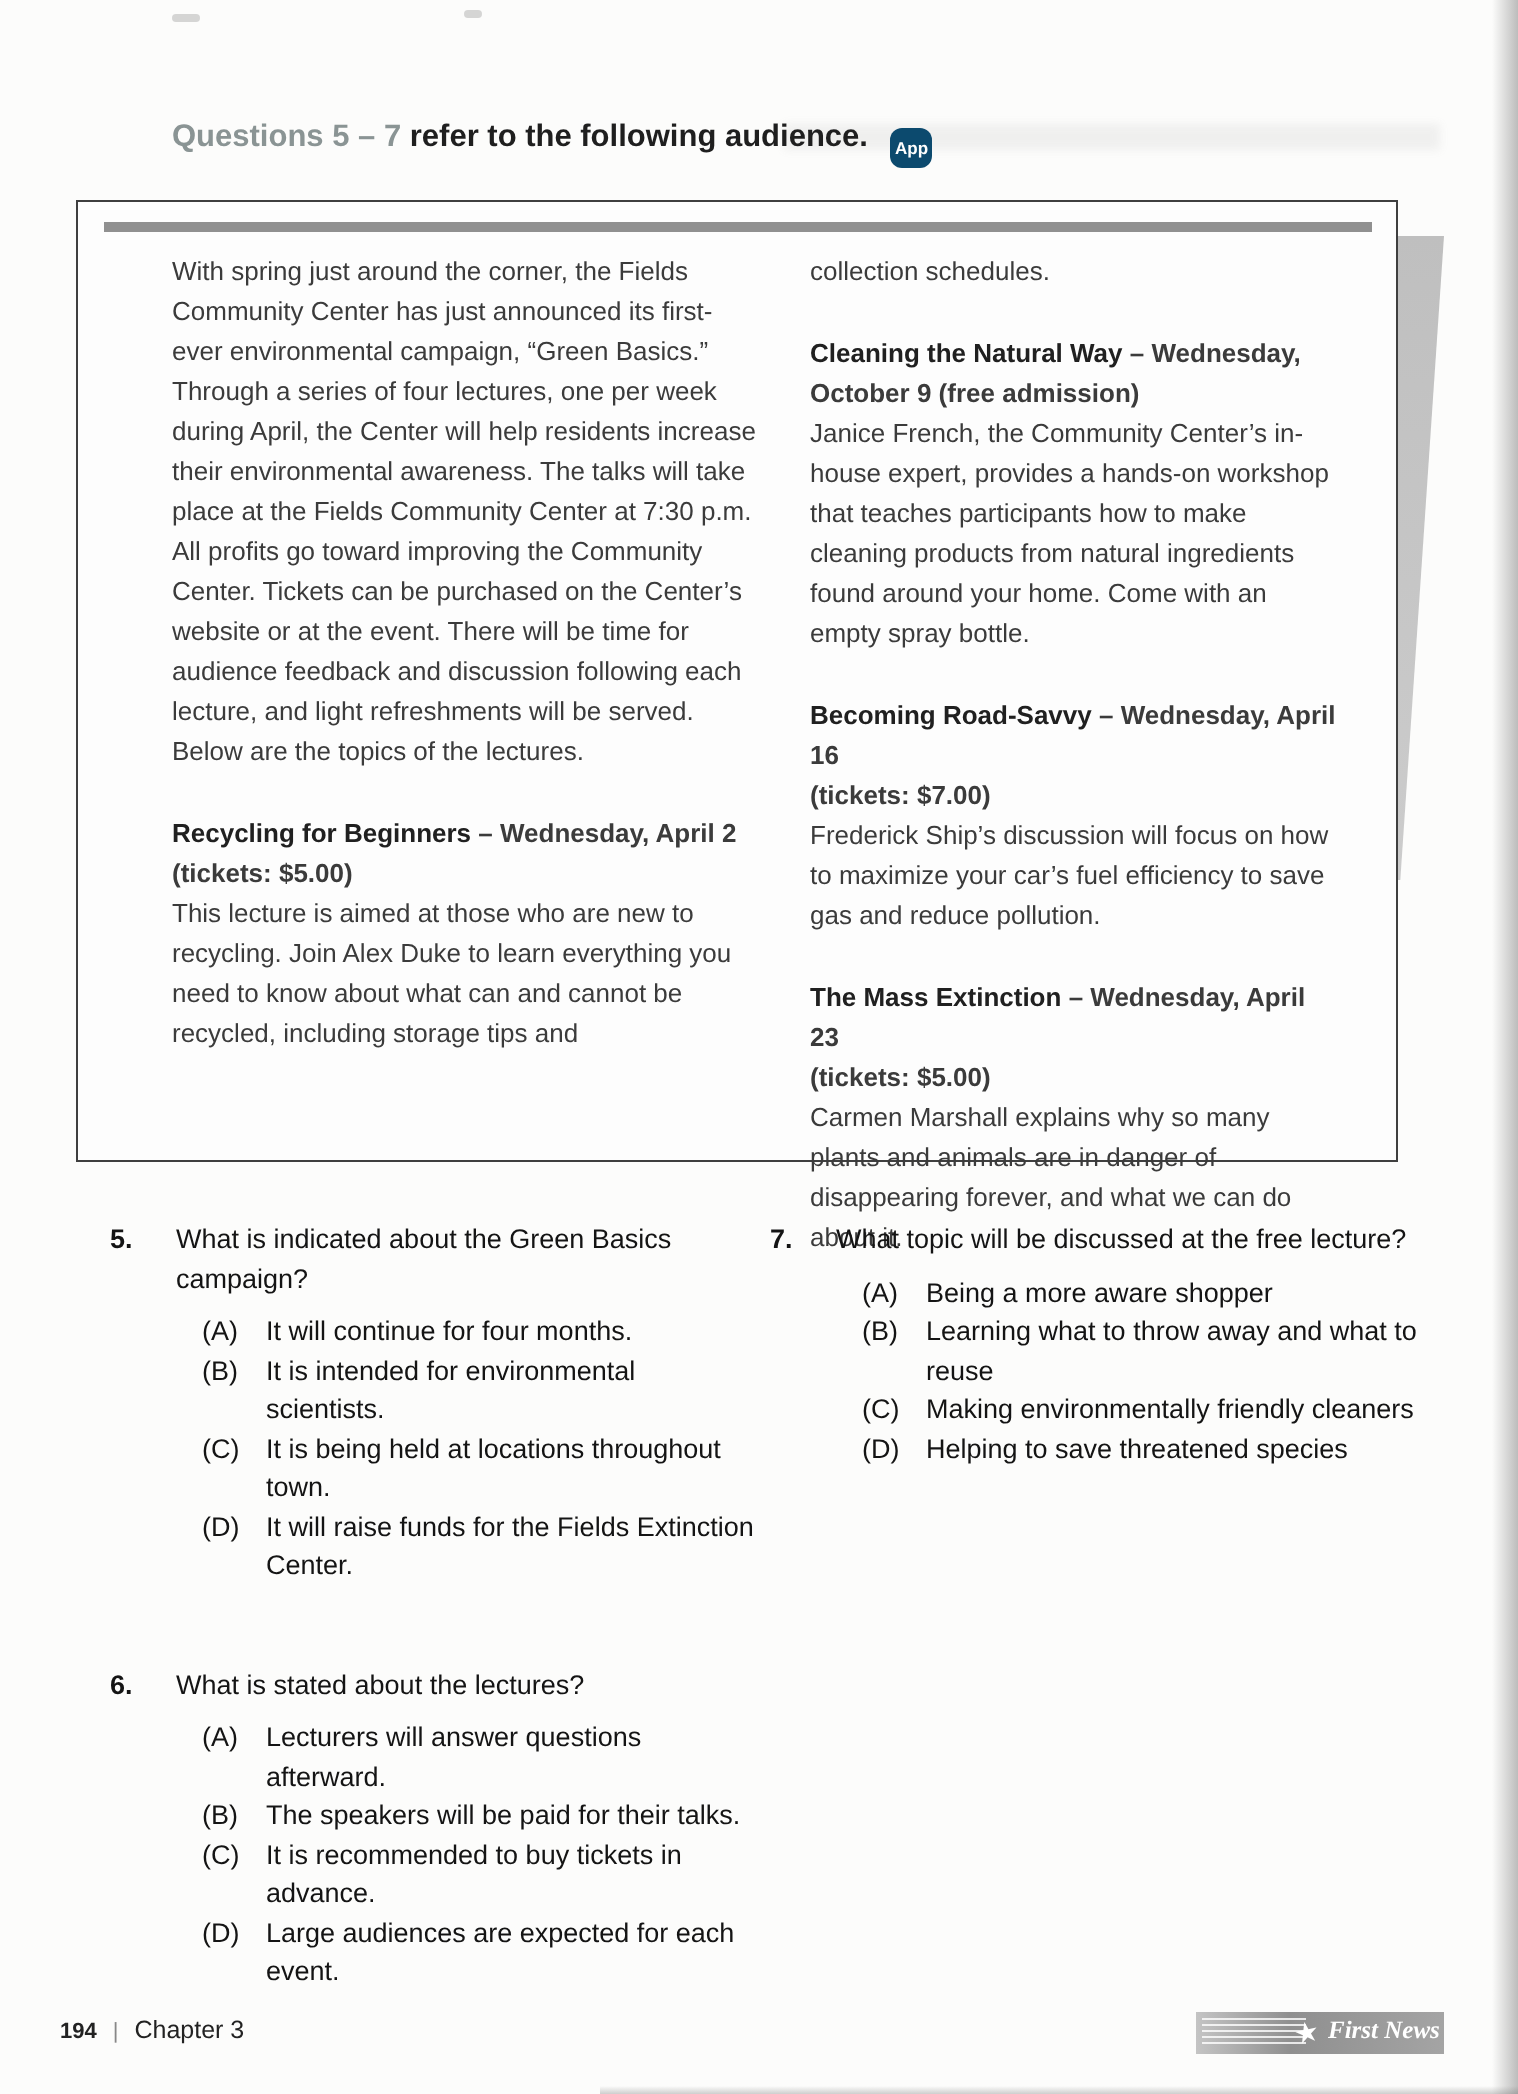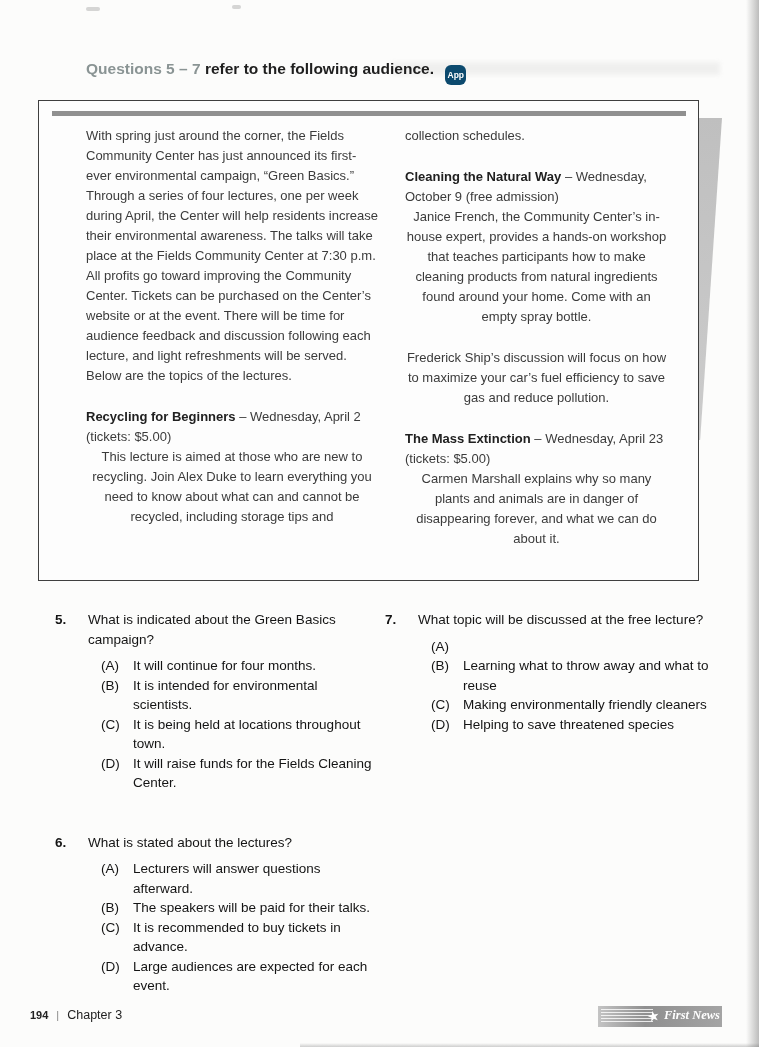--- a/index.html
+++ b/index.html
@@ -36,23 +36,23 @@
   .article-box{position:absolute;left:38px;top:100px;width:661px;height:481px;
     box-sizing:border-box;border:1.5px solid #3f3f3f;background:#fdfdfd;}
   .top-rule{position:absolute;left:13px;top:10px;width:634px;height:5px;background:#909090;}
   .cols{position:absolute;left:27px;top:25px;right:30px;display:flex;gap:27px;
     font-size:13px;line-height:20px;color:#3b3b3b;margin-left:20px;}
   .col1{width:292px;flex:none;}
   .col2{flex:1;}
   .intro{margin:0;}
   .cont{margin:0;}
   .section{margin-top:21px;}
-  .sec-head{margin:0;}
+  .sec-head{margin:0;font-weight:bold;}
   .sec-head b{color:#202020;}
-  .sec-body{margin:0;text-align:center;}
+  .sec-body{margin:0;}
 
   
   .questions{position:absolute;left:55px;top:610px;right:40px;display:flex;
     font-size:13.5px;line-height:19.5px;color:#141414;}
   .q-col-left{width:330px;flex:none;}
   .q-col-right{flex:1;}
   .q{display:flex;}
   .q-gap{margin-top:40px;}
   .q-num{width:33px;flex:none;font-weight:bold;}
   .q-body{flex:1;padding-right:6px;}
@@ -99,20 +99,21 @@
         <p class="sec-body">This lecture is aimed at those who are new to recycling. Join Alex Duke to learn everything you need to know about what can and cannot be recycled, including storage tips and</p>
       </div>
     </div>
     <div class="col2">
       <p class="cont">collection schedules.</p>
       <div class="section">
         <p class="sec-head"><b>Cleaning the Natural Way</b><span> – Wednesday,</span><br><span>October 9 (free admission)</span></p>
         <p class="sec-body">Janice French, the Community Center’s in-house expert, provides a hands-on workshop that teaches participants how to make cleaning products from natural ingredients found around your home. Come with an empty spray bottle.</p>
       </div>
       <div class="section">
+        <p class="sec-head"><b>Becoming Road-Savvy</b><span> – Wednesday, April 16</span><br><span>(tickets: $7.00)</span></p>
         <p class="sec-body">Frederick Ship’s discussion will focus on how to maximize your car’s fuel efficiency to save gas and reduce pollution.</p>
       </div>
       <div class="section">
         <p class="sec-head"><b>The Mass Extinction</b><span> – Wednesday, April 23</span><br><span>(tickets: $5.00)</span></p>
         <p class="sec-body">Carmen Marshall explains why so many plants and animals are in danger of disappearing forever, and what we can do about it.</p>
       </div>
     </div>
   </div>
 </div>
 
@@ -130,21 +131,21 @@
         <div class="opt">
           <span class="opt-letter">(B)</span>
           <span class="opt-text">It is intended for environmental scientists.</span>
         </div>
         <div class="opt">
           <span class="opt-letter">(C)</span>
           <span class="opt-text">It is being held at locations throughout town.</span>
         </div>
         <div class="opt">
           <span class="opt-letter">(D)</span>
-          <span class="opt-text">It will raise funds for the Fields Cleaning Center.</span>
+          <span class="opt-text">It will raise funds for the Fields Extinction Center.</span>
         </div>
       </div>
     </div>
 
     <div class="q q-gap">
       <div class="q-num">6.</div>
       <div class="q-body">
         <p class="q-text">What is stated about the lectures?</p>
         <div class="opt">
           <span class="opt-letter">(A)</span>
@@ -167,20 +168,21 @@
 
   </div>
   <div class="q-col-right">
 
     <div class="q">
       <div class="q-num">7.</div>
       <div class="q-body">
         <p class="q-text">What topic will be discussed at the free lecture?</p>
         <div class="opt">
           <span class="opt-letter">(A)</span>
+          <span class="opt-text">Being a more aware shopper</span>
         </div>
         <div class="opt">
           <span class="opt-letter">(B)</span>
           <span class="opt-text">Learning what to throw away and what to reuse</span>
         </div>
         <div class="opt">
           <span class="opt-letter">(C)</span>
           <span class="opt-text">Making environmentally friendly cleaners</span>
         </div>
         <div class="opt">

